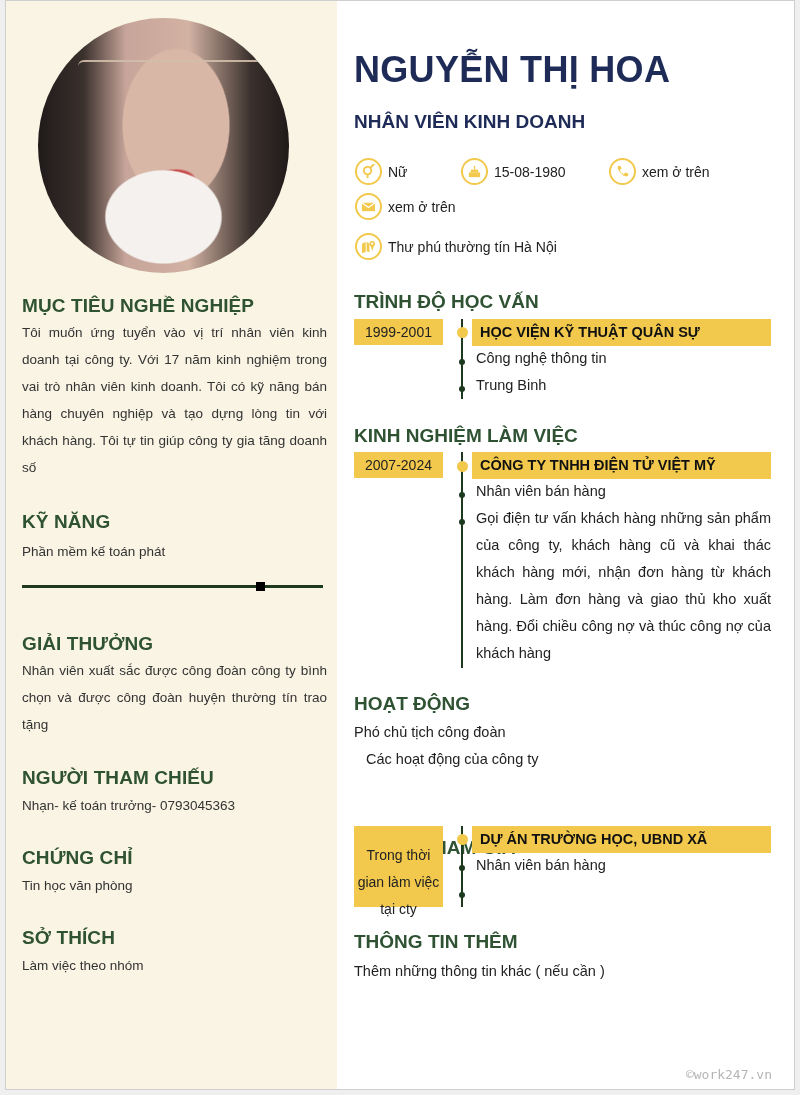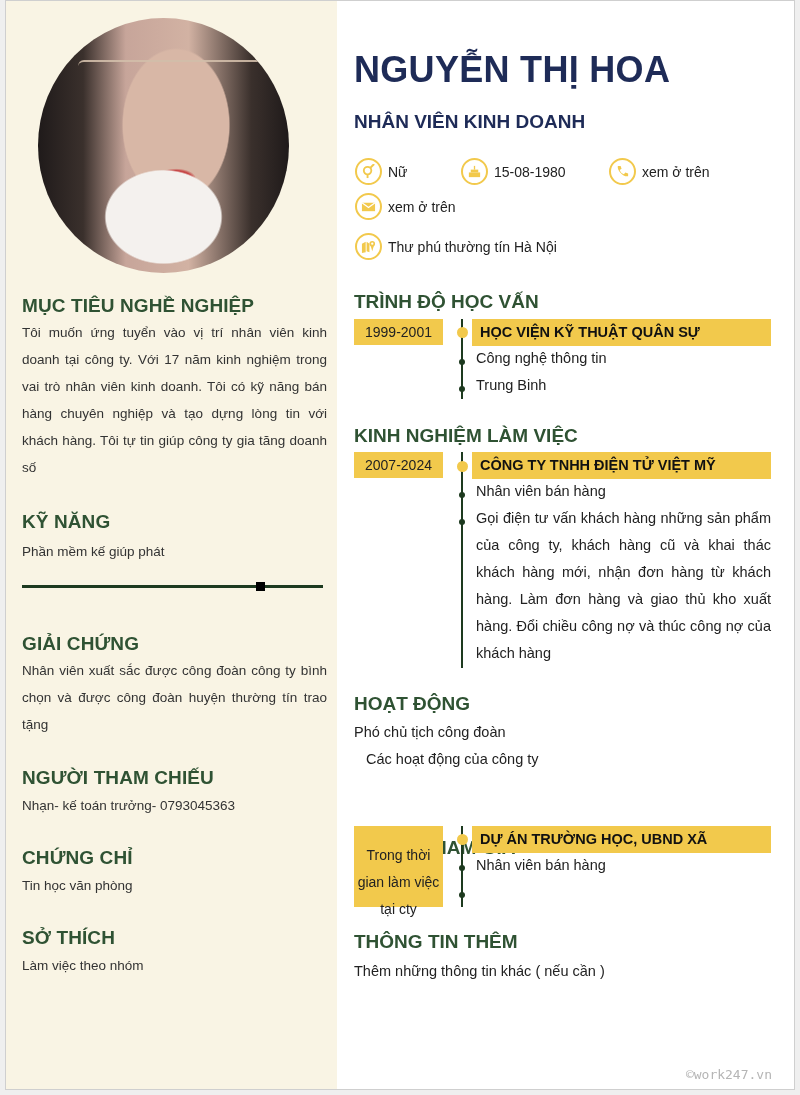--- a/index.html
+++ b/index.html
@@ -83,28 +83,28 @@
         <div class="glasses"></div>
       </div>
 
     <div class="lsec" style="top:292px;">
       <div class="lh">MỤC TIÊU NGHỀ NGHIỆP</div>
       <div class="lp">Tôi muốn ứng tuyển vào vị trí nhân viên kinh doanh tại công ty. Với 17 năm kinh nghiệm trong vai trò nhân viên kinh doanh. Tôi có kỹ năng bán hàng chuyên nghiệp và tạo dựng lòng tin với khách hàng. Tôi tự tin giúp công ty gia tăng doanh số</div>
     </div>
 
     <div class="lsec" style="top:508px;">
       <div class="lh">KỸ NĂNG</div>
-      <div class="lp tight" style="margin-top:6px;">Phần mềm kế giúp phát</div>
+      <div class="lp tight" style="margin-top:6px;">Phần mềm kế toán phát</div>
     </div>
     <div class="skillbar">
       <div class="skillthumb"></div>
     </div>
 
     <div class="lsec" style="top:630px;">
-      <div class="lh">GIẢI CHỨNG</div>
+      <div class="lh">GIẢI THƯỞNG</div>
       <div class="lp">Nhân viên xuất sắc được công đoàn công ty bình chọn và được công đoàn huyện thường tín trao tặng</div>
     </div>
 
     <div class="lsec" style="top:764px;">
       <div class="lh">NGƯỜI THAM CHIẾU</div>
       <div class="lp tight" style="margin-top:4px;">Nhạn- kế toán trưởng- 0793045363</div>
     </div>
 
     <div class="lsec" style="top:844px;">
       <div class="lh">CHỨNG CHỈ</div>

